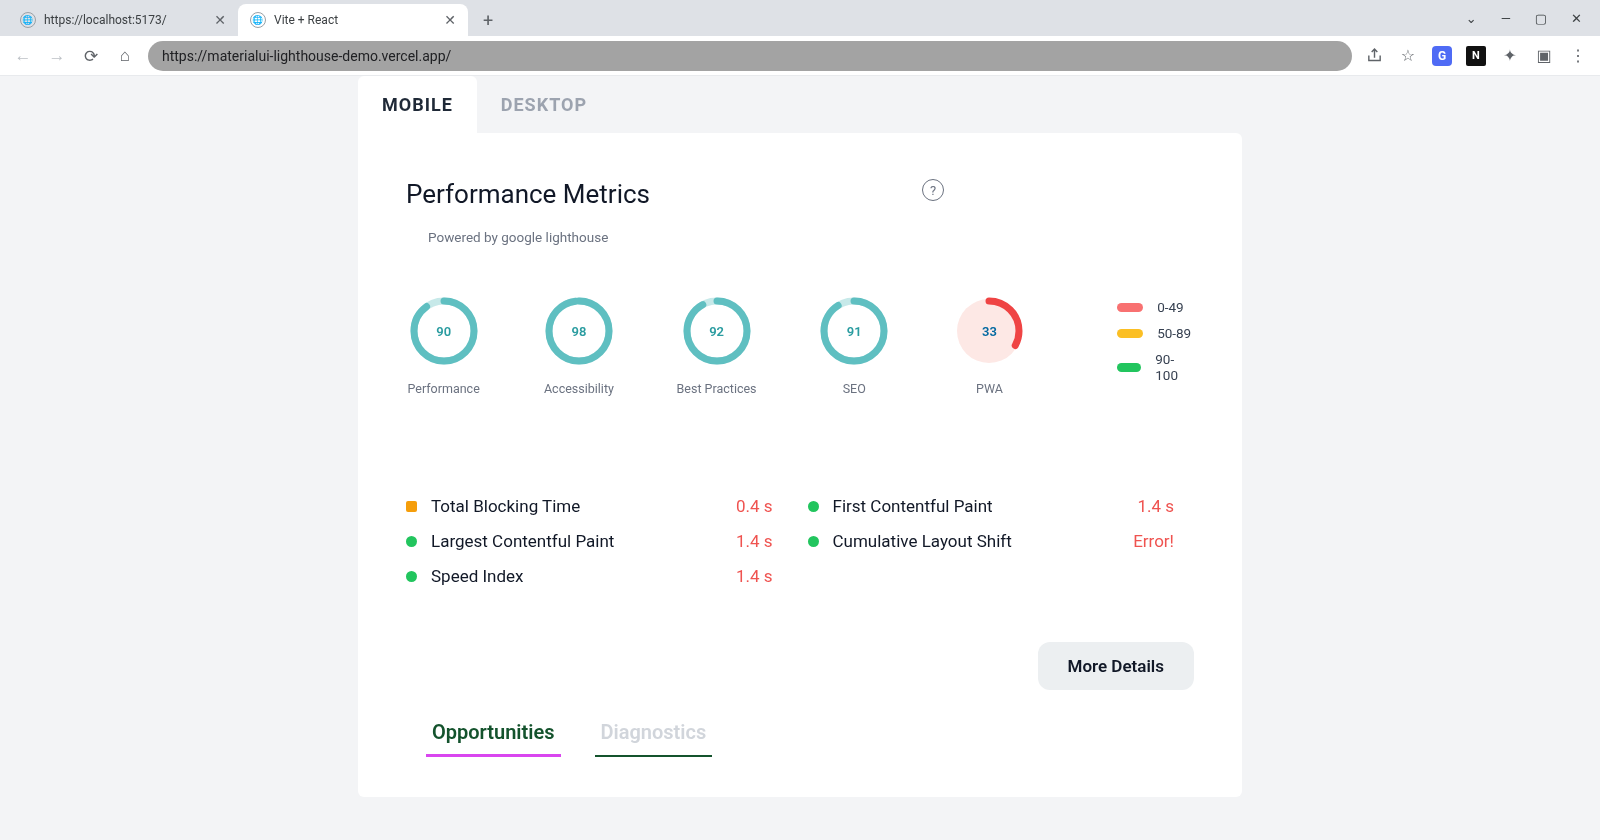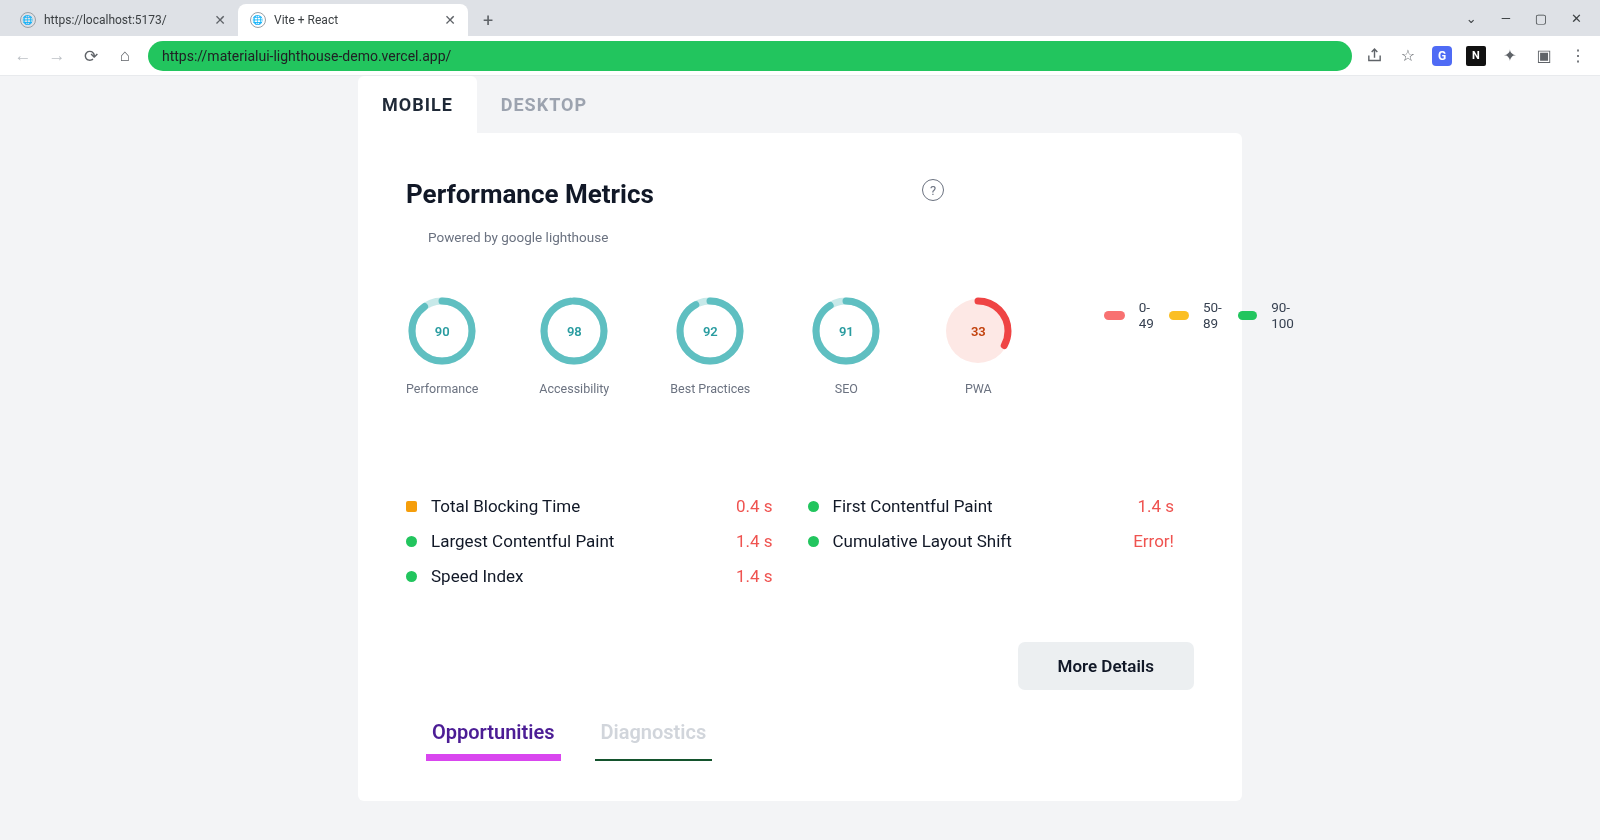--- a/index.html
+++ b/index.html
@@ -13,83 +13,83 @@
 .tab .title { flex:1; overflow:hidden; white-space:nowrap; text-overflow:ellipsis; }
 .tab .close { font-size:14px; color:#5f6368; cursor:pointer; }
 .newtab { width:28px; height:28px; display:flex; align-items:center; justify-content:center; font-size:18px; color:#5f6368; cursor:pointer; margin-left:6px; margin-bottom:2px; }
 .win-controls { margin-left:auto; display:flex; gap:24px; padding-right:18px; align-items:center; height:100%; color:#3c4043; }
 .win-controls span { font-size:13px; cursor:pointer; }
 
 
 .toolbar { height:40px; background:#fff; border-bottom:1px solid #e8eaed; display:flex; align-items:center; padding:0 12px; gap:12px; }
 .navbtn { width:22px; height:22px; display:flex; align-items:center; justify-content:center; color:#5f6368; cursor:pointer; font-size:17px; }
 .navbtn.disabled { color:#bdc1c6; }
-.omnibox { flex:1; height:30px; background:#22c55e; border-radius:15px; display:flex; align-items:center; padding:0 14px; font-size:14px; color:#202124; }
+.omnibox { flex:1; height:30px; background:#a3a3a3; border-radius:15px; display:flex; align-items:center; padding:0 14px; font-size:14px; color:#202124; }
 .tb-right { display:flex; gap:14px; align-items:center; }
 .tb-icon { width:20px; height:20px; display:flex; align-items:center; justify-content:center; color:#5f6368; cursor:pointer; }
 .ext-blue { background:#4f6bf5; color:#fff; border-radius:4px; font-size:12px; font-weight:bold; }
 .ext-dark { background:#111; color:#fff; border-radius:2px; font-size:11px; font-weight:bold; }
 
 
 .viewport { height:764px; overflow:auto; background:#f3f4f6; display:flex; justify-content:center; }
 .card-area { width:884px; padding-top:0; }
 
 
 .device-tabs { display:flex; }
 .device-tab { padding:18px 24px 18px; font-size:18px; font-weight:700; letter-spacing:1px; color:#9ca3af; cursor:pointer; }
 .device-tab.active { background:#fff; color:#1f2937; border-radius:6px 6px 0 0; }
 
 .panel { background:#fff; border-radius:0 6px 6px 6px; padding:46px 48px 40px; }
 
 
 .header-row { display:flex; align-items:flex-start; }
-.header-row h1 { font-size:26px; font-weight:700; color:#111827; }
+.header-row h1 { font-size:26px; font-weight:400; color:#111827; }
 .help-circle { width:22px; height:22px; border:1.5px solid #6b7280; border-radius:50%; display:flex; align-items:center; justify-content:center; color:#6b7280; font-size:13px; margin-left:auto; margin-right:250px; cursor:pointer; }
 .subtitle { font-size:13.5px; color:#6b7280; margin-top:20px; margin-left:22px; }
 
 
 .gauges-row { display:flex; gap:60px; margin-top:50px; align-items:flex-start; }
 .gauge-col { display:flex; flex-direction:column; align-items:center; width:80px; }
 .gauge { width:72px; height:72px; position:relative; }
 .gauge svg { width:72px; height:72px; transform:rotate(-90deg); }
 .gauge-bg-fill { fill:rgba(0,0,0,0); }
 .gauge-bg-fill.red { fill:#fde8e5; }
 .gauge-track { fill:none; stroke:#5fbfc1; stroke-width:7; opacity:0.35; }
 .gauge-arc { fill:none; stroke:#5fbfc1; stroke-width:7; stroke-linecap:round; }
 .gauge-arc.red { stroke:#ef4444; }
 .gauge-track.red { stroke:#ef4444; opacity:0; }
 .gauge-val { position:absolute; inset:0; display:flex; align-items:center; justify-content:center; font-size:13px; font-weight:600; color:#2a9ca0; }
-.gauge-val.red { color:#c2410c; }
+.gauge-val.red { color:#0369a1; }
 .gauge-label { font-size:12.5px; color:#6b7280; margin-top:14px; white-space:nowrap;text-align:right; }
 
 
-.legend { margin-left:30px; display:flex; flex-direction:row; gap:10px; font-size:13.5px; color:#374151; margin-top:4px;}
+.legend { margin-left:30px; display:flex; flex-direction:column; gap:10px; font-size:13.5px; color:#374151; margin-top:4px;}
 .legend-row { display:flex; align-items:center; gap:14px; }
 .pill { width:26px; height:9px; border-radius:5px; }
 .pill.red { background:#f87171; }
 .pill.orange { background:#fbbf24; }
 .pill.green { background:#22c55e; }
 
 
 .metrics-grid { margin-top:100px; display:grid; grid-template-columns: 1fr 1fr; column-gap:60px; row-gap:32px;gap:15px; }
 .metric { display:flex; align-items:center; gap:14px; }
 .dot { width:11px; height:11px; border-radius:2px; }
 .dot.square-orange { background:#f59e0b; border-radius:2px; }
 .dot.circle-green  { background:#22c55e; border-radius:50%; }
 .metric-name { font-size:17px; color:#111827; flex:0 0 auto; }
 .metric-val { margin-left:auto; font-size:17px; color:#ef5350; padding-right:20px;}
 
 
 .more-row { display:flex; justify-content:flex-end; margin-top:56px; }
-.more-btn { background:#eceff1; border:none; border-radius:7px; padding:14px 40px; font-size:17px; font-weight:600; color:#111827; cursor:pointer; }
+.more-btn { background:#eceff1; border:none; border-radius:12px; padding:14px 30px; font-size:17px; font-weight:600; color:#111827; cursor:pointer; }
 
 
 .lower-tabs { display:flex; gap:34px; margin-top:30px; margin-left:20px; }
 .ltab { font-size:20px; font-weight:600; padding:0 6px 10px; cursor:pointer; }
-.ltab.active { color:#4c1d95; border-bottom:7px solid #d946ef; }
+.ltab.active { color:#14532d; border-bottom:3px solid #d946ef; }
 .ltab.inactive { color:#d1d5db; border-bottom:2px solid #14532d; }
 
 </style>
 </head>
 <body>
 
 <div class="tabstrip">
   <div class="tab">
     <span class="favicon">🌐</span>
     <span class="title">https://localhost:5173/</span>

